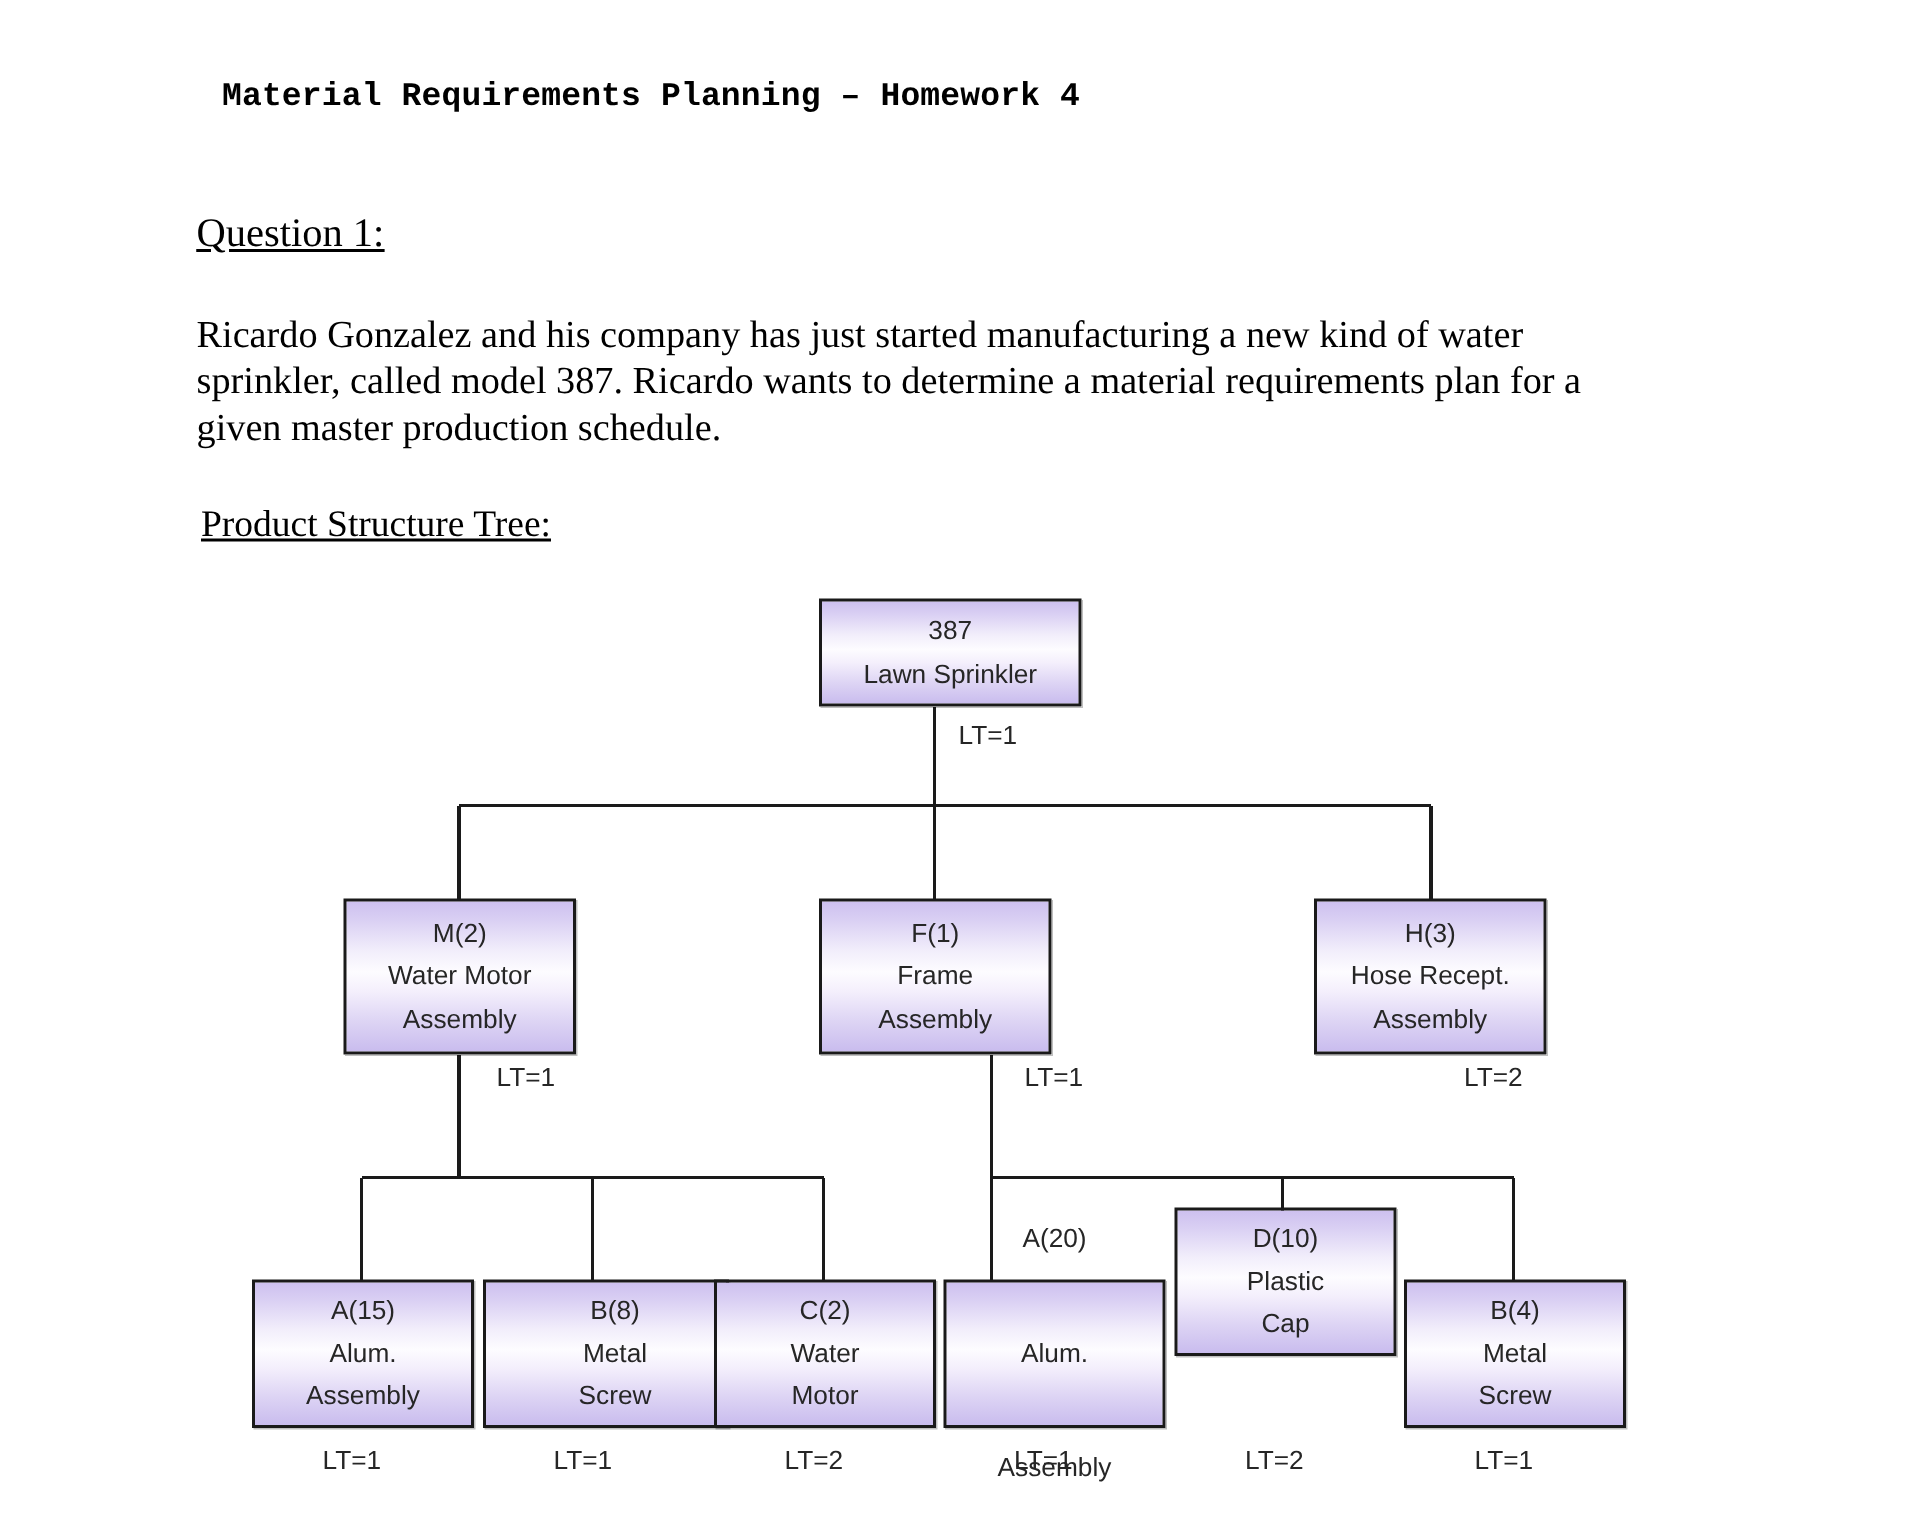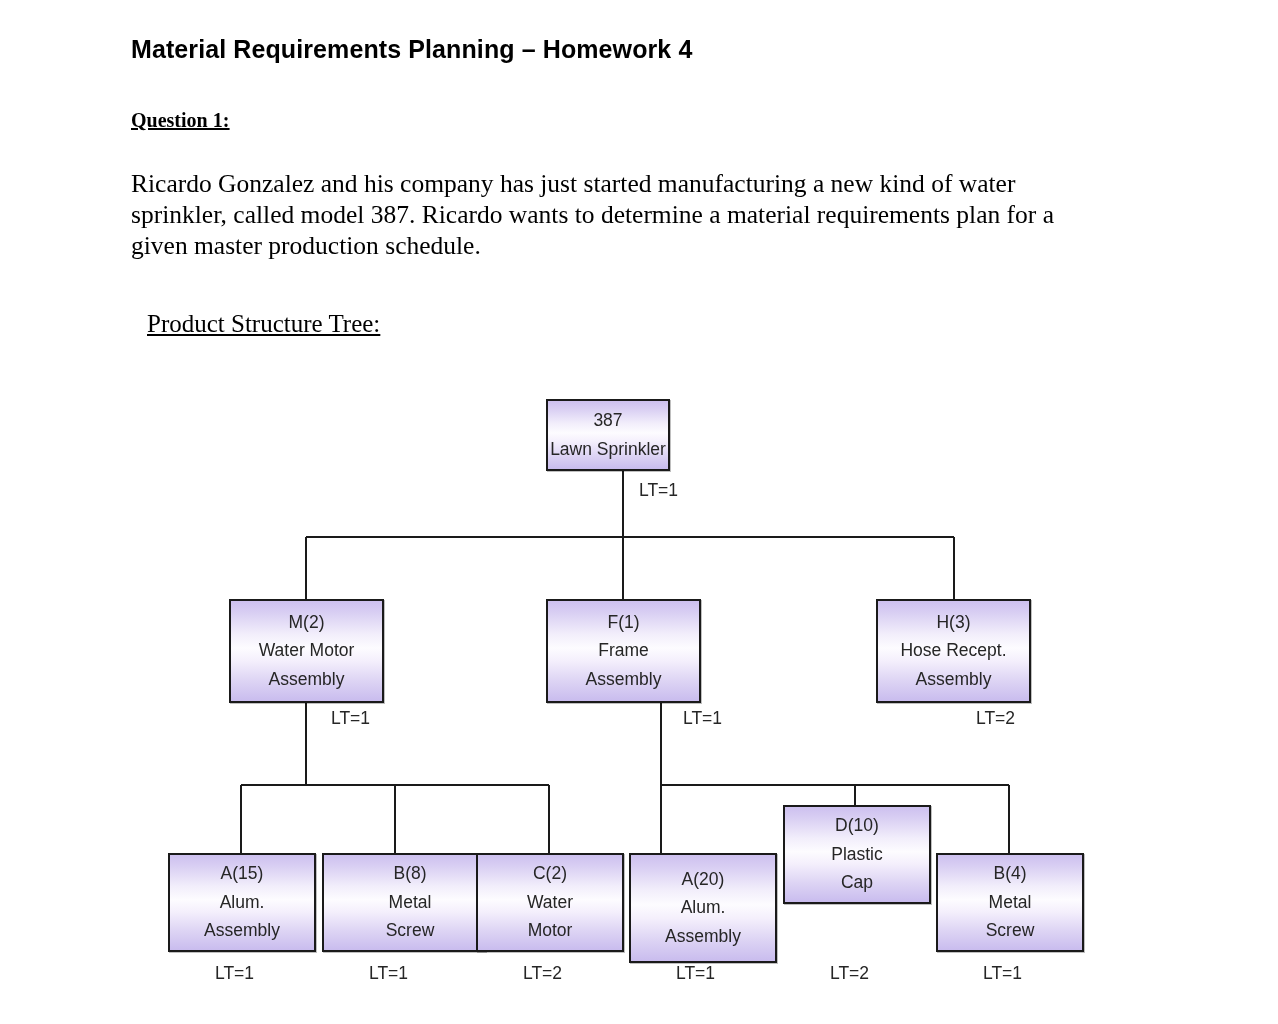--- a/index.html
+++ b/index.html
@@ -17,50 +17,50 @@
   }
 
   
   .doc-text {
     position: absolute;
     left: 131px;
     top: 34px;
     width: 980px;
   }
   .doc-title {
-    font-family: Liberation Sans, sans-serif;
-    font-size: 25px;
+    font-family: Liberation Mono, monospace;
+    font-size: 22px;
     font-weight: bold;
     line-height: 1.25;
-    margin: 0;
+    margin: 17px;
     letter-spacing: 0.1px;
   }
   .q-heading {
     font-family: "Liberation Serif", "DejaVu Serif", serif;
-    font-size: 20px;
-    font-weight: bold;
+    font-size: 27px;
+    font-weight: normal;
     text-decoration: underline;
     margin: 0;
     padding-top: 44px;
     display: block;
   }
   .q-heading span { text-decoration: underline; }
   .body-par {
     font-family: "Liberation Serif", "DejaVu Serif", serif;
     font-size: 25.5px;
     line-height: 31px;
     margin: 0;
     padding-top: 36px;
     width: 965px;
   }
   .sub-heading {
     font-family: "Liberation Serif", "DejaVu Serif", serif;
     font-size: 25px;
     text-decoration: underline;
-    margin: 16px;
+    margin: 3px;
     padding-top: 33px;
     display: block;
   }
 
   
   #tree-diagram {
     position: absolute;
     left: 0;
     top: 0;
     width: 1278px;
@@ -145,21 +145,21 @@
       <line x1="549" y1="785" x2="549" y2="853"></line>
 
       <line x1="661" y1="703" x2="661" y2="785"></line>
       <line x1="661" y1="785" x2="1009" y2="785"></line>
       <line x1="661" y1="785" x2="661" y2="853"></line>
       <line x1="855" y1="785" x2="855" y2="853"></line>
       <line x1="1009" y1="785" x2="1009" y2="853"></line>
     </g>
   </svg>
 
-  <div class="node-box rows2" style="left:546px; top:399px; width:124px; height:72px;">
+  <div class="node-box rows2" style="left:546px; top:399px; width:175px; height:72px;">
     <div class="node-line">387</div>
     <div class="node-line">Lawn Sprinkler</div>
   </div>
   <div class="lt-label" style="left:639px; top:480px;">LT=1</div>
 
   <div class="node-box rows3" style="left:229px; top:599px; width:155px; height:104px;">
     <div class="node-line">M(2)</div>
     <div class="node-line">Water Motor</div>
     <div class="node-line">Assembly</div>
   </div>
@@ -193,21 +193,21 @@
   </div>
   <div class="lt-label" style="left:369px; top:963px;">LT=1</div>
 
   <div class="node-box rows3" style="left:476px; top:853px; width:148px; height:99px;">
     <div class="node-line">C(2)</div>
     <div class="node-line">Water</div>
     <div class="node-line">Motor</div>
   </div>
   <div class="lt-label" style="left:523px; top:963px;">LT=2</div>
 
-  <div class="node-box rows3" style="left:629px; top:853px; width:148px; height:110px;">
+  <div class="node-box rows3" style="left:629px; top:853px; width:148px; height:99px;gap:48px;">
     <div class="node-line">A(20)</div>
     <div class="node-line">Alum.</div>
     <div class="node-line">Assembly</div>
   </div>
   <div class="lt-label" style="left:676px; top:963px;">LT=1</div>
 
   <div class="node-box rows3" style="left:783px; top:805px; width:148px; height:99px;">
     <div class="node-line">D(10)</div>
     <div class="node-line">Plastic</div>
     <div class="node-line">Cap</div>

